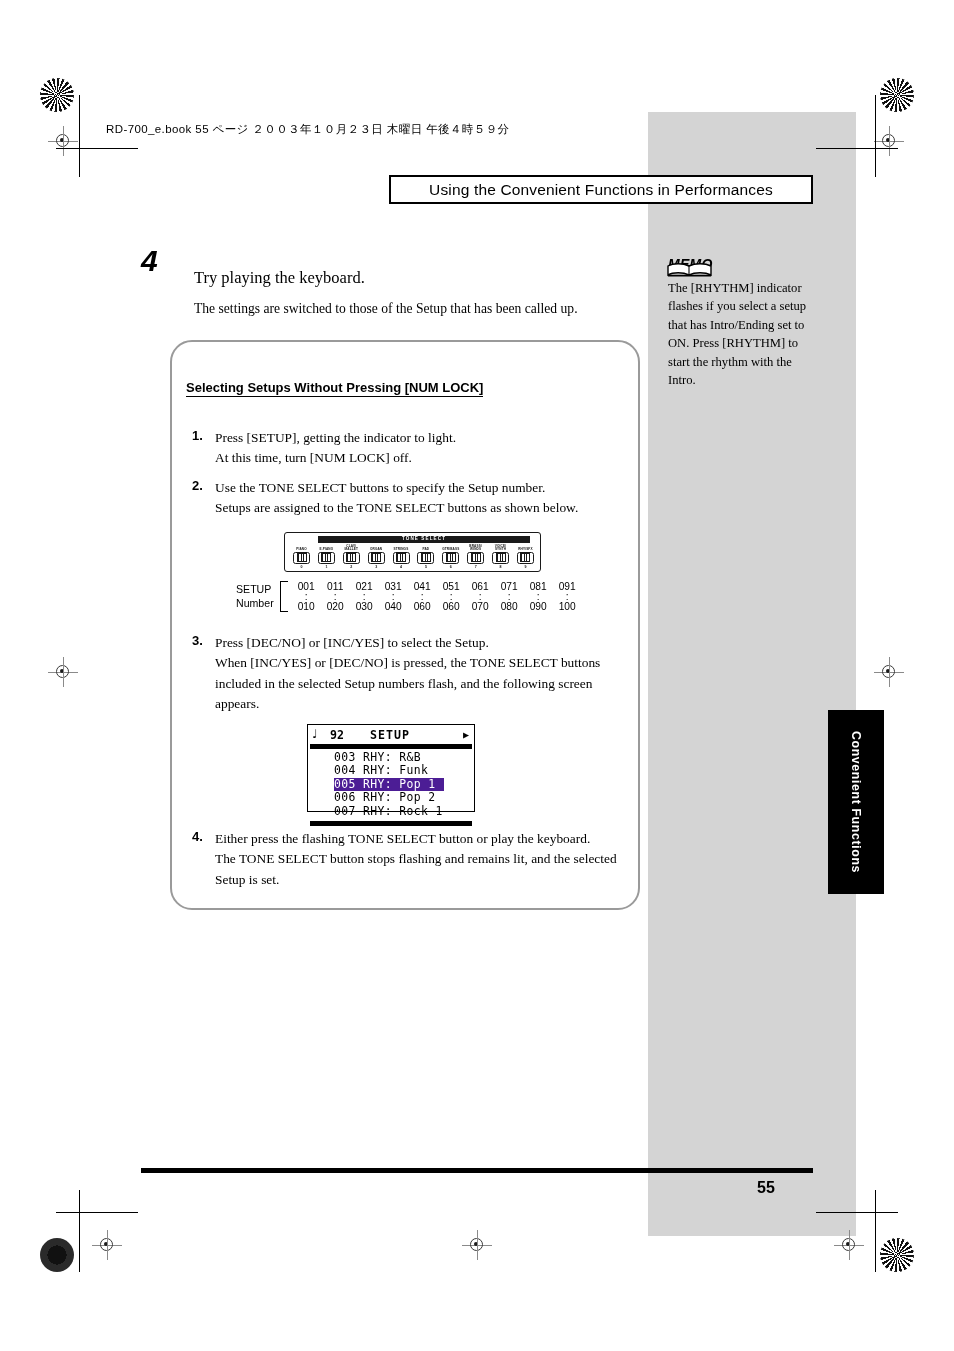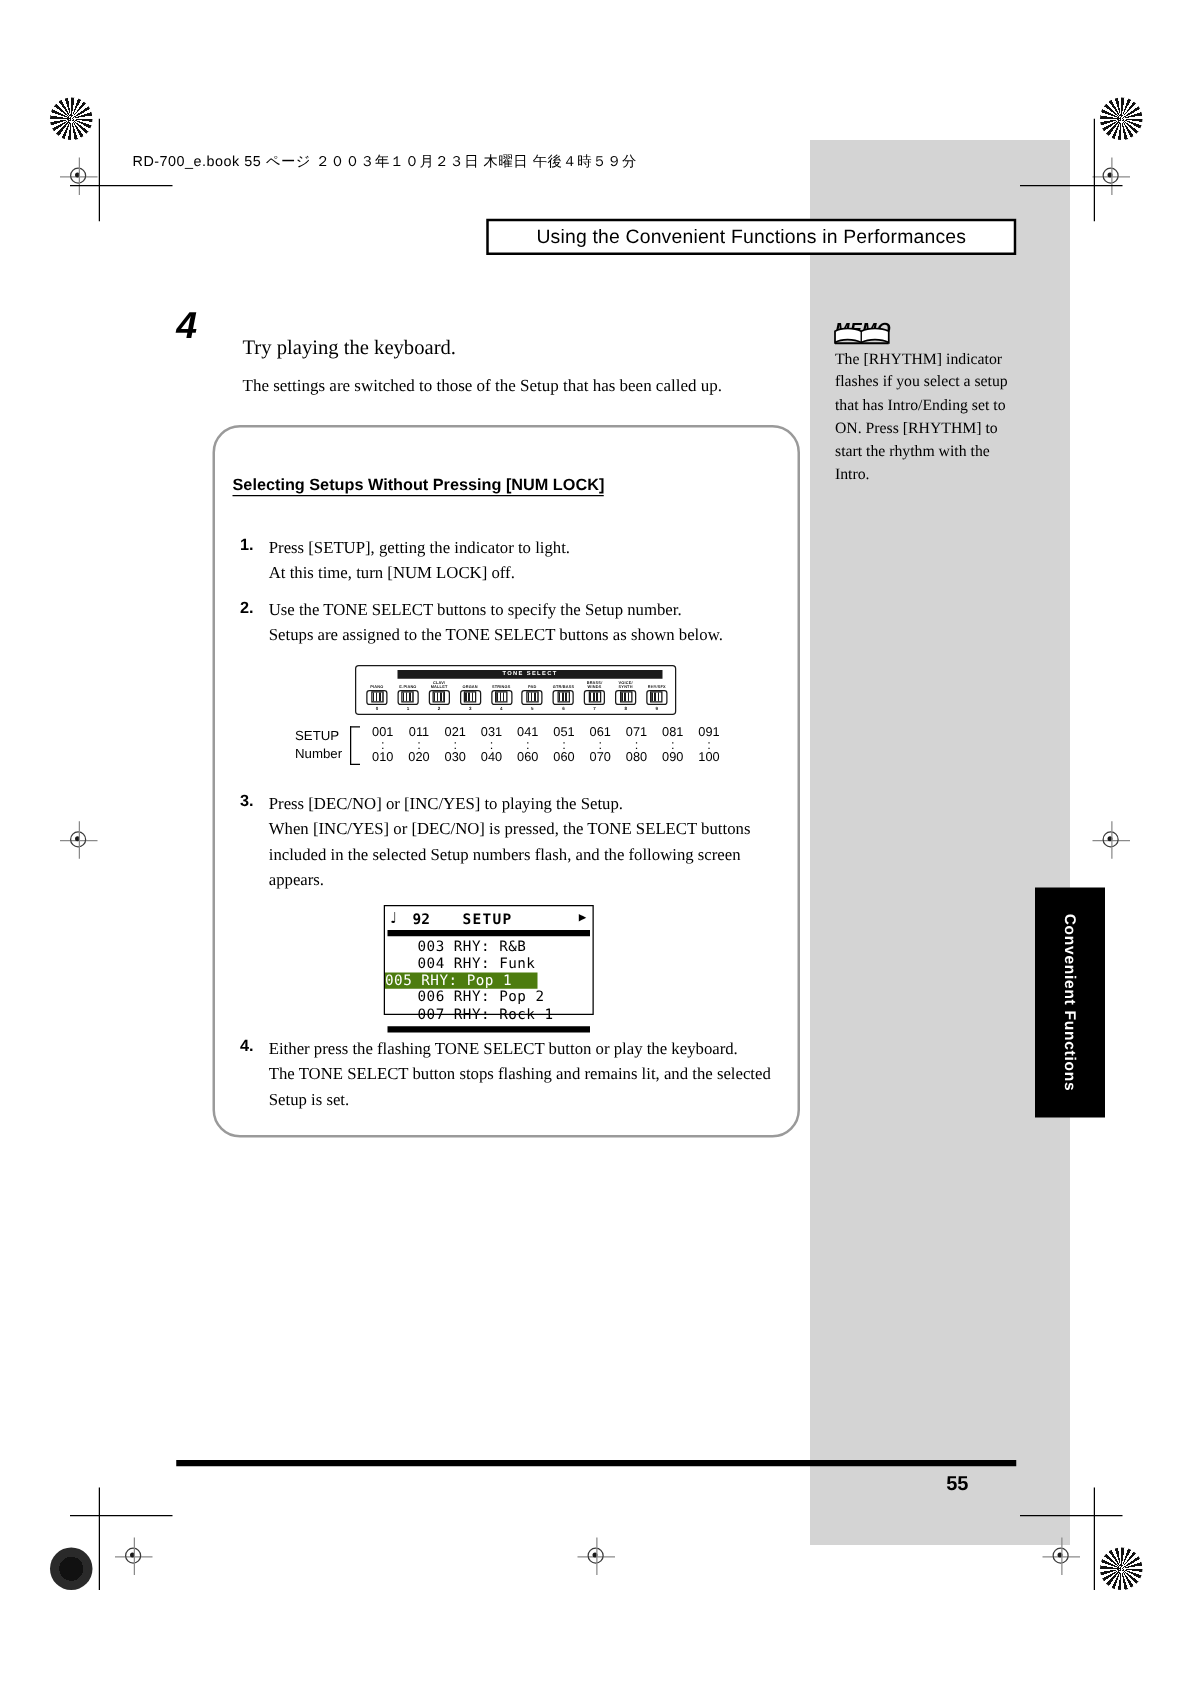--- a/index.html
+++ b/index.html
@@ -406,25 +406,26 @@
     font-size: 11.4px;
     line-height: 1.18;
     color: #000;
   }
   .lcd-row {
     padding-left: 26px;
     white-space: pre;
     letter-spacing: 0.4px;
   }
   .lcd-row.sel {
-    background: #4d7c0f;
+    background: #4c1d95;
     color: #fff;
     display: inline-block;
+    margin-left: 26px;
     padding-left: 0;
-    padding-right: 20px;
+    padding-right: 8px;
   }
   .lcd-botbar {
     height: 5px;
     background: #000;
     margin: 3px 2px 0;
   }
 
   
   .side-tab {
     position: absolute;
@@ -711,21 +712,21 @@
         <span class="cell">080</span>
         <span class="cell">090</span>
         <span class="cell">100</span>
       </div>
     </div>
   </div>
 
   <div class="nstep" style="top:633px;">
     <span class="n">3.</span>
     <div class="body">
-      <span class="sub">Press [DEC/NO] or [INC/YES] to playing the Setup.</span>
+      <span class="sub">Press [DEC/NO] or [INC/YES] to select the Setup.</span>
       <span class="sub">When [INC/YES] or [DEC/NO] is pressed, the TONE SELECT buttons included in the selected Setup numbers flash, and the following screen appears.</span>
     </div>
   </div>
 
   <div class="lcd">
     <div class="lcd-top">
       <span class="lcd-note">♩</span>
       <span class="lcd-tempo">92</span>
       <span class="lcd-mode">SETUP</span>
       <span class="lcd-arrow">▶</span>

